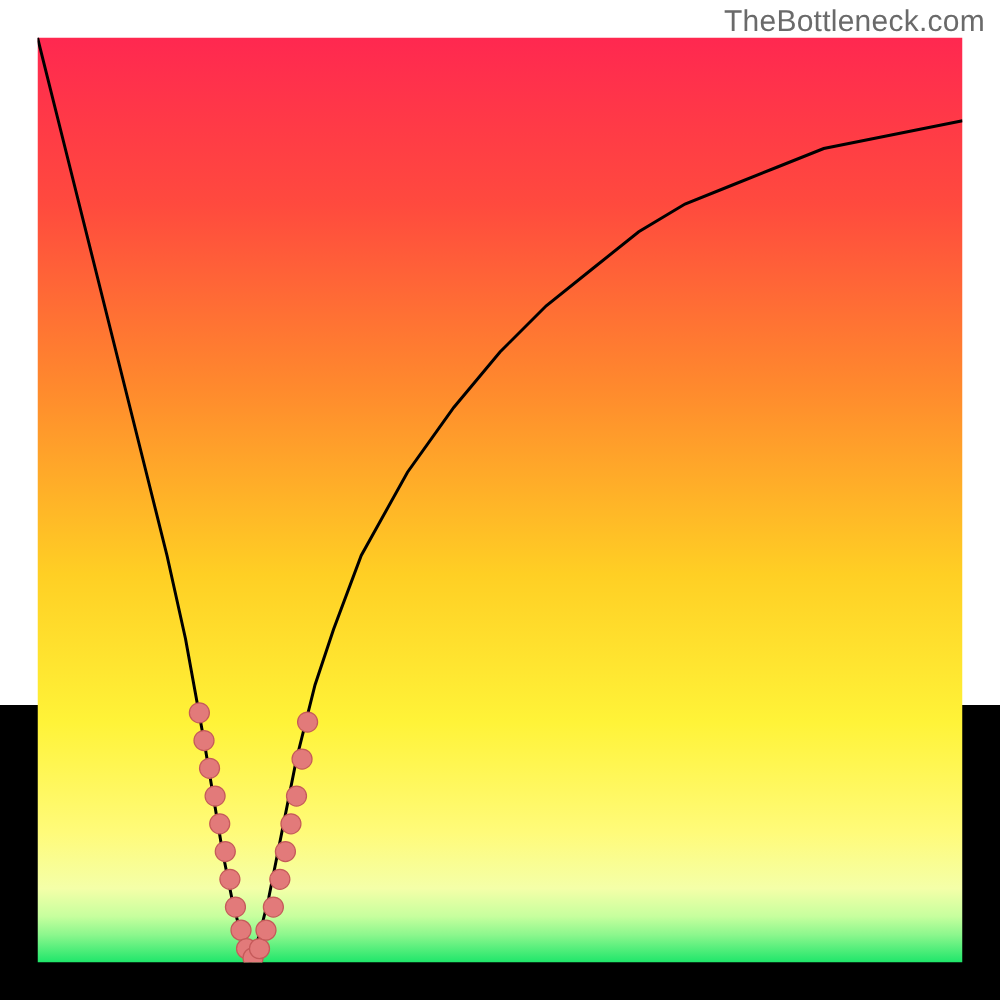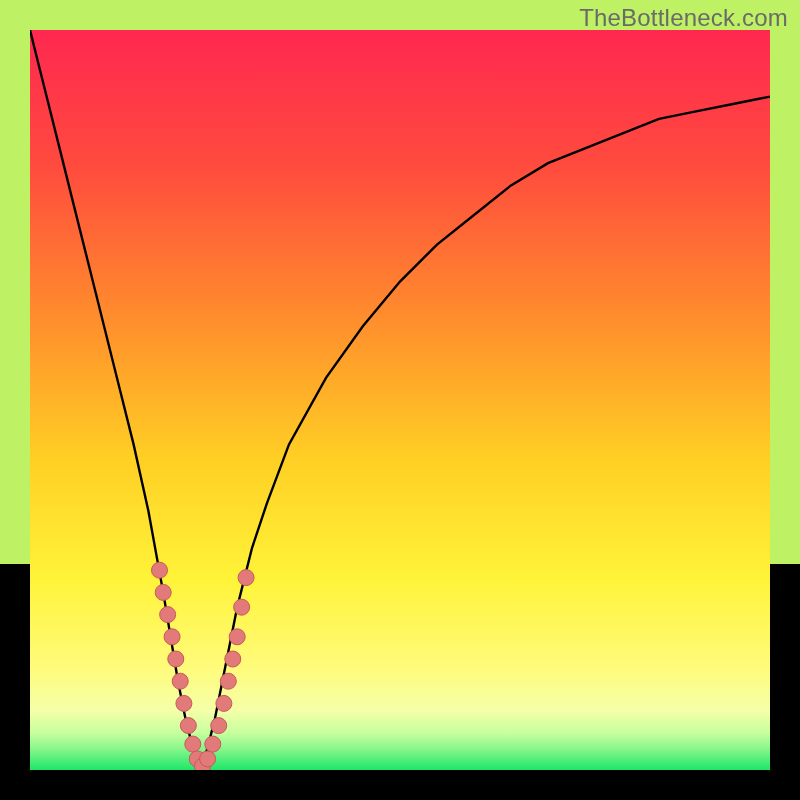--- a/index.html
+++ b/index.html
@@ -8,21 +8,21 @@
     width: 800px;
     height: 800px;
     overflow: hidden;
     background: #000;
     font-family: Arial, Helvetica, sans-serif;
   }
   .stage {
     position: relative;
     width: 800px;
     height: 564px;
-    background: #bef264;
+    background: #ffffff;
   }
   .plot {
     position: absolute;
     left: 30px;
     top: 30px;
     width: 740px;
     height: 740px;
   }
   .gradient {
     position: absolute;

